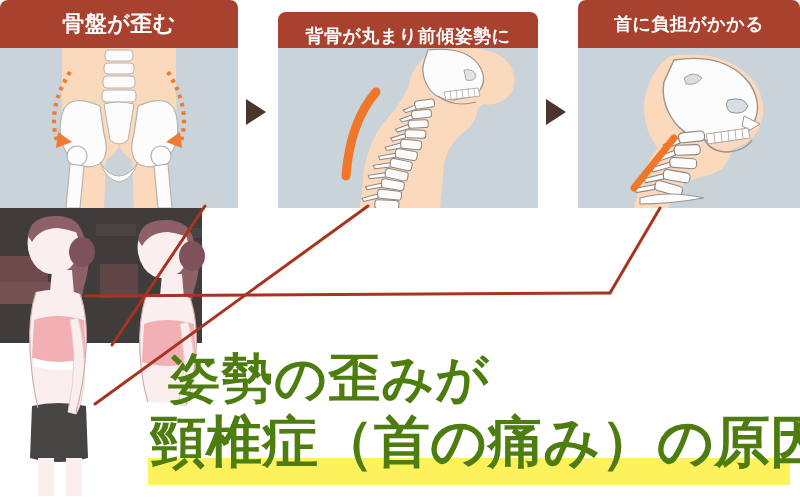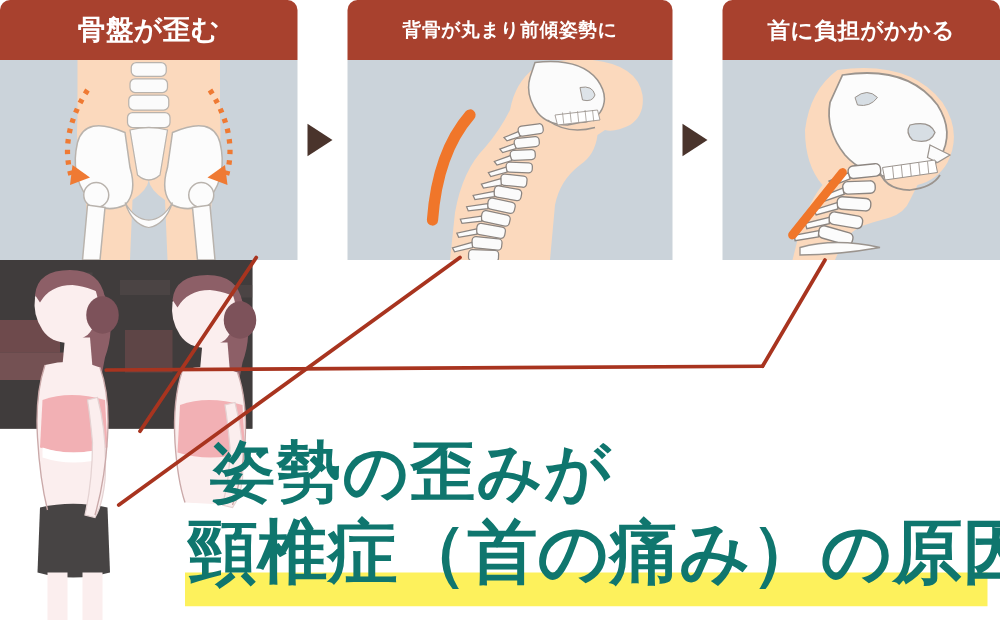--- a/index.html
+++ b/index.html
@@ -18,41 +18,41 @@
     font-size:21px;line-height:1;white-space:nowrap;
   }
   .panel .art{
     position:absolute;left:0;top:48px;width:100%;height:160px;
     background:#cbd3da;overflow:hidden;
   }
   #panel1{left:0;width:238px;height:208px;text-align:center;}
   #panel2{left:278px;width:260px;height:208px;}
   #panel3{left:578px;width:222px;height:208px;}
   #panel1 .label{font-size:22px;}
-  #panel2 .label{font-size:15px;}
+  #panel2 .label{font-size:18px;margin-top:12px;}
   #panel3 .label{font-size:18px;}
 
   .arrow{position:absolute;width:0;height:0;
          border-top:13px solid transparent;border-bottom:13px solid transparent;
          border-left:20px solid #4a342c;}
   #arrow1{left:246px;top:99px;}
   #arrow2{left:546px;top:99px;}
 
   
   #photo{position:absolute;left:0;top:208px;width:202px;height:135px;
          background:#403c3c;overflow:hidden;}
   #photoFig{position:absolute;left:0;top:208px;width:215px;height:292px;
             pointer-events:none;}
 
   
   #connectors{position:absolute;left:0;top:0;width:800px;height:500px;}
 
   
   #headline{position:absolute;left:0;top:352px;width:800px;height:148px;}
-  .hl-row{position:absolute;white-space:nowrap;color:#0f766e;
+  .hl-row{position:absolute;white-space:nowrap;color:#4d7c0f;
           font-weight:bold;line-height:1;}
   #hl1{left:168px;top:0px;font-size:52px;letter-spacing:1px;}
   #hl2{left:150px;top:62px;font-size:56px;letter-spacing:0px;}
   #hlmark{position:absolute;left:148px;top:106px;width:642px;height:27px;
           background:#fdf15c;}
 </style>
 </head>
 <body>
 
 <div class="stage">

